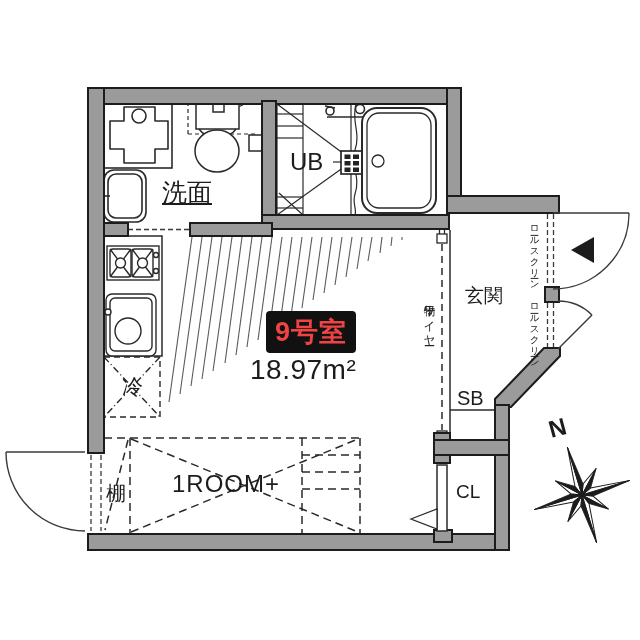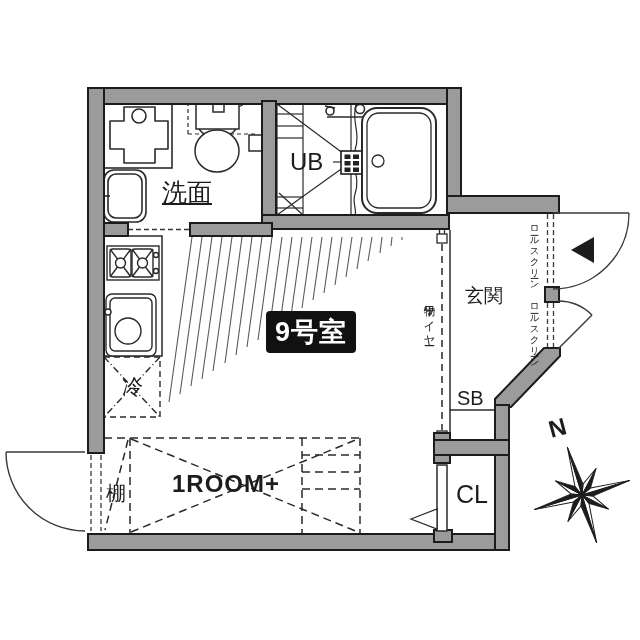--- a/index.html
+++ b/index.html
@@ -3,21 +3,21 @@
 <meta charset="utf-8">
 <style>
   html,body{margin:0;padding:0;background:#ffffff;}
   #plan{position:relative;width:640px;height:640px;background:#ffffff;overflow:hidden;
         font-family:"Liberation Sans", sans-serif;color:#1c1c1c;}
   #plan svg{position:absolute;left:0;top:0;}
   .lbl{position:absolute;white-space:nowrap;line-height:1;color:#1c1c1c;}
   .v{writing-mode:vertical-rl;text-orientation:mixed;letter-spacing:1px;}
   #room-badge{position:absolute;left:266px;top:311px;width:90px;height:42px;
       background:#111111;border-radius:4px;display:flex;align-items:center;justify-content:center;}
-  #room-badge span{color:#ffffff;font-size:27px;font-weight:bold;letter-spacing:1px;}
+  #room-badge span{color:#ef4444;font-size:27px;font-weight:bold;letter-spacing:1px;}
   .area{font-size:28px;letter-spacing:0.5px;}
   .north{font-weight:bold;transform:rotate(-15deg);font-size:24px;}
 </style>
 </head>
 <body>
 
 <div id="plan">
 <svg width="640" height="640" viewBox="0 0 640 640">
 
   <g stroke="#5a5a5a" stroke-width="1.1">
@@ -237,27 +237,30 @@
       <polygon points="0,50 -4.2,10.2 0,0"></polygon>
       <polygon points="-50,0 -10.2,-4.2 0,0"></polygon>
     </g>
   </g>
 </svg>
 
 <div class="lbl" style="left:162px;top:180px;font-size:25px;text-decoration:underline;">洗面</div>
 <div class="lbl" style="left:290px;top:150px;font-size:24px;">UB</div>
 <div class="lbl" style="left:465px;top:286px;font-size:19px;">玄関</div>
 <div class="lbl" style="left:457px;top:388px;font-size:20px;text-align:right;">SB</div>
-<div class="lbl" style="left:456px;top:482px;font-size:25px;">CL</div>
-<div class="lbl" style="left:172px;top:472px;font-size:24px;font-weight:bold;letter-spacing:1px;">1ROOM+</div>
+<div class="lbl" style="left:456px;top:482px;font-size:19px;">CL</div>
+<div class="lbl" style="left:172px;top:472px;font-size:24px;font-weight:normal;letter-spacing:1px;">1ROOM+</div>
 <div class="lbl" style="left:122px;top:376px;font-size:21px;">冷</div>
 <div class="lbl" style="left:106px;top:483px;font-size:20px;">棚</div>
 
 <div id="room-badge">
   <span>9号室</span>
 </div>
+<div class="lbl area" style="left:250px;top:356px;">
+  <span>18.97</span><span>m²</span>
+</div>
 
 <div class="lbl v" style="left:423px;top:296px;font-size:11.5px;">物干ワイヤー</div>
 <div class="lbl v" style="left:530px;top:219px;font-size:9.5px;letter-spacing:0;">ロールスクリーン</div>
 <div class="lbl v" style="left:530px;top:297px;font-size:9.5px;letter-spacing:0;">ロールスクリーン</div>
 
 <div class="lbl north" style="left:549px;top:416px;">N</div>
 </div>
 
 </body></html>

